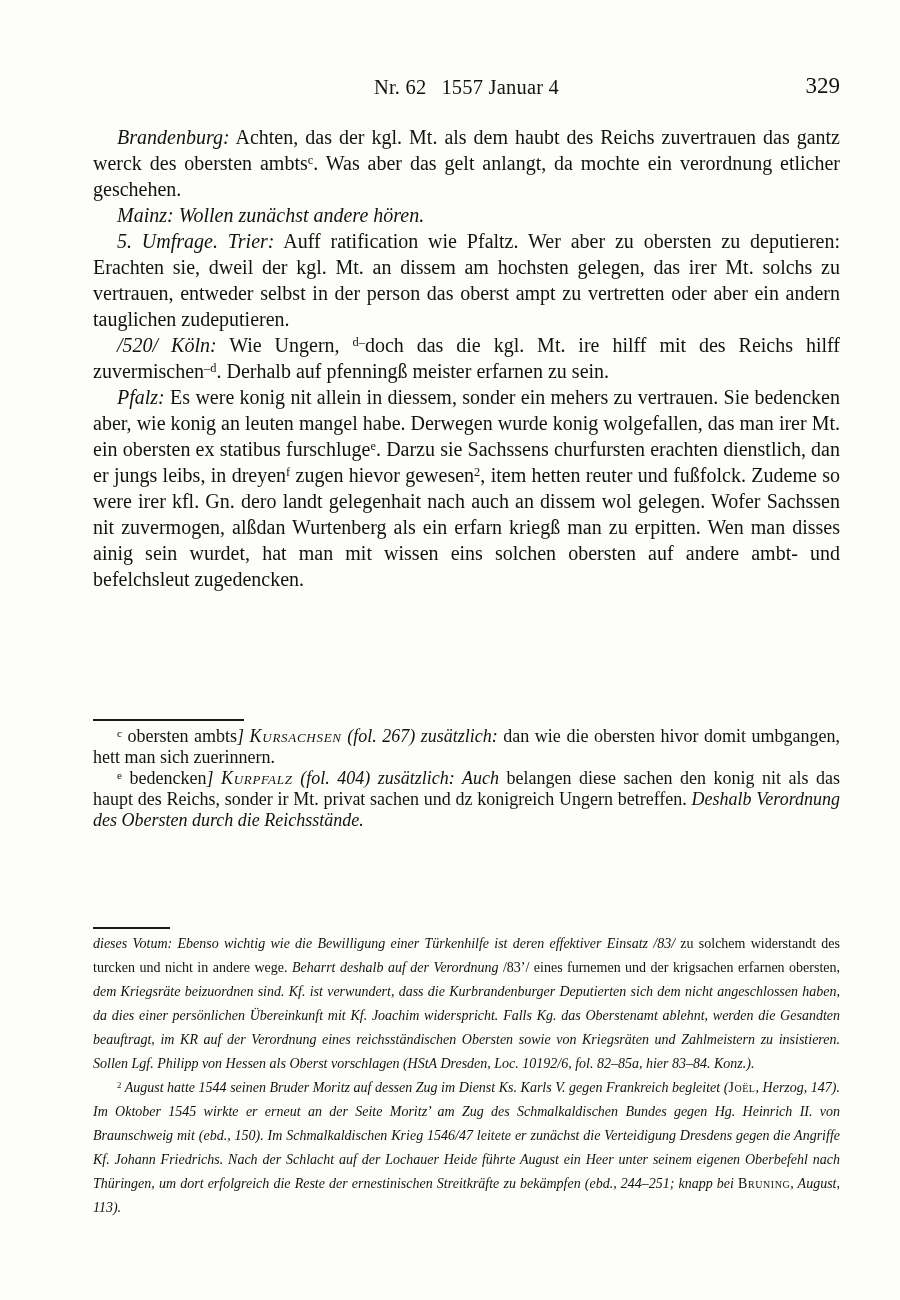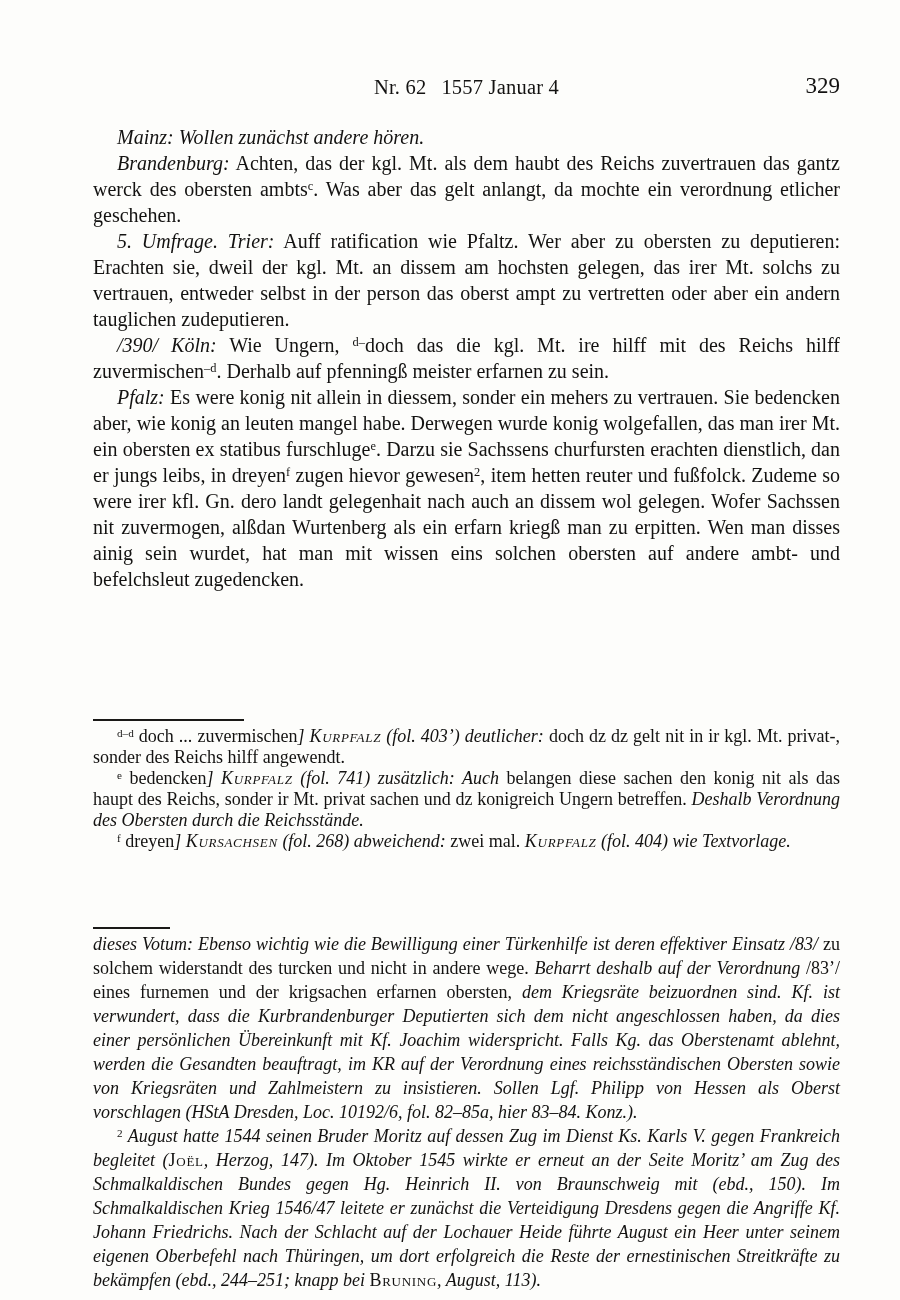--- a/index.html
+++ b/index.html
@@ -38,48 +38,47 @@
 
   
   .rule { position: absolute; left: 93px; height: 2px; background: #1a1917; }
   .rule-apparatus { top: 719px; width: 151px; }
   .rule-notes     { top: 927px; width: 77px;  }
 
   
   .apparatus { top: 726px; font-size: 18px; line-height: 21px; text-align: justify; }
 
   
-  .notes { top: 932px; font-size: 18px; line-height: 24px; text-align: justify; }
+  .notes { top: 932px; font-size: 14px; line-height: 24px; text-align: justify; }
 </style>
 </head>
 <body>
 
 <div class="page">
 
   <div class="textcol header-row">
     <div class="running-head">
       <span>Nr. 62</span><span class="head-gap"></span><span>1557 Januar 4</span>
     </div>
     <div class="page-number">329</div>
   </div>
 
   <div class="textcol main" id="main-text">
+      <p class="indent"><span class="i">Brandenburg:</span><span> Achten, das der kgl. Mt. als dem haubt des Reichs zuvertrauen das gantz werck des obersten ambts</span><sup>c</sup><span>. Was aber das gelt anlangt, da mochte ein verordnung etlicher geschehen.</span></p>
       <p class="indent"><span class="i">Mainz: Wollen zunächst andere hören.</span></p>
-      <p class="indent"><span class="i">Brandenburg:</span><span> Achten, das der kgl. Mt. als dem haubt des Reichs zuvertrauen das gantz werck des obersten ambts</span><sup>c</sup><span>. Was aber das gelt anlangt, da mochte ein verordnung etlicher geschehen.</span></p>
       <p class="indent"><span class="i">5. Umfrage. Trier:</span><span> Auff ratification wie Pfaltz. Wer aber zu obersten zu deputieren: Erachten sie, dweil der kgl. Mt. an dissem am hochsten gelegen, das irer Mt. solchs zu vertrauen, entweder selbst in der person das oberst ampt zu vertretten oder aber ein andern tauglichen zudeputieren.</span></p>
-      <p class="indent"><span class="i">/390/ Köln:</span><span> Wie Ungern, </span><sup>d–</sup><span>doch das die kgl. Mt. ire hilff mit des Reichs hilff zuvermischen</span><sup>–d</sup><span>. Derhalb auf pfenningß meister erfarnen zu sein.</span></p>
+      <p class="indent"><span class="i">/520/ Köln:</span><span> Wie Ungern, </span><sup>d–</sup><span>doch das die kgl. Mt. ire hilff mit des Reichs hilff zuvermischen</span><sup>–d</sup><span>. Derhalb auf pfenningß meister erfarnen zu sein.</span></p>
       <p class="indent"><span class="i">Pfalz:</span><span> Es were konig nit allein in diessem, sonder ein mehers zu vertrauen. Sie bedencken aber, wie konig an leuten mangel habe. Derwegen wurde konig wolgefallen, das man irer Mt. ein obersten ex statibus furschluge</span><sup>e</sup><span>. Darzu sie Sachssens churfursten erachten dienstlich, dan er jungs leibs, in dreyen</span><sup>f</sup><span> zugen hievor gewesen</span><sup>2</sup><span>, item hetten reuter und fußfolck. Zudeme so were irer kfl. Gn. dero landt gelegenhait nach auch an dissem wol gelegen. Wofer Sachssen nit zuvermogen, alßdan Wurtenberg als ein erfarn kriegß man zu erpitten. Wen man disses ainig sein wurdet, hat man mit wissen eins solchen obersten auf andere ambt- und befelchsleut zugedencken.</span></p>
     </div>
 
   <div class="rule rule-apparatus"></div>
 
   <div class="textcol apparatus" id="apparatus">
-      <p class="indent"><sup>d–d</sup><span> doch ... zuvermischen</span><span class="i">] </span><span class="i sc">Kurpfalz</span><span class="i"> (fol. 403’) deutlicher:</span><span> doch dz dz gelt nit in ir kgl. Mt. privat-, sonder des Reichs hilff angewendt.</span></p>
-      <p class="indent"><sup>e</sup><span> bedencken</span><span class="i">] </span><span class="i sc">Kurpfalz</span><span class="i"> (fol. 741) zusätzlich: Auch</span><span> belangen diese sachen den konig nit als das haupt des Reichs, sonder ir Mt. privat sachen und dz konigreich Ungern betreffen. </span><span class="i">Deshalb Verordnung des Obersten durch die Reichsstände.</span></p>
-      <p class="indent"><sup>f</sup><span> dreyen</span><span class="i">] </span><span class="i sc">Kursachsen</span><span class="i"> (fol. 268) abweichend:</span><span> zwei mal. </span><span class="i sc">Kurpfalz</span><span class="i"> (fol. 404) wie Textvorlage.</span></p>
+      <p class="indent"><sup>c</sup><span> obersten ambts</span><span class="i">] </span><span class="i sc">Kursachsen</span><span class="i"> (fol. 267) zusätzlich:</span><span> dan wie die obersten hivor domit umbgangen, hett man sich zuerinnern.</span></p>
+      <p class="indent"><sup>e</sup><span> bedencken</span><span class="i">] </span><span class="i sc">Kurpfalz</span><span class="i"> (fol. 404) zusätzlich: Auch</span><span> belangen diese sachen den konig nit als das haupt des Reichs, sonder ir Mt. privat sachen und dz konigreich Ungern betreffen. </span><span class="i">Deshalb Verordnung des Obersten durch die Reichsstände.</span></p>
     </div>
 
   <div class="rule rule-notes"></div>
 
   <div class="textcol notes" id="footnotes">
       <p><span class="i">dieses Votum: Ebenso wichtig wie die Bewilligung einer Türkenhilfe ist deren effektiver Einsatz /83/</span><span> zu solchem widerstandt des turcken und nicht in andere wege. </span><span class="i">Beharrt deshalb auf der Verordnung</span><span> /83’/ eines furnemen und der krigsachen erfarnen obersten, </span><span class="i">dem Kriegsräte beizuordnen sind. Kf. ist verwundert, dass die Kurbrandenburger Deputierten sich dem nicht angeschlossen haben, da dies einer persönlichen Übereinkunft mit Kf. Joachim widerspricht. Falls Kg. das Oberstenamt ablehnt, werden die Gesandten beauftragt, im KR auf der Verordnung eines reichsständischen Obersten sowie von Kriegsräten und Zahlmeistern zu insistieren. Sollen Lgf. Philipp von Hessen als Oberst vorschlagen (HStA Dresden, Loc. 10192/6, fol. 82–85a, hier 83–84. Konz.).</span></p>
       <p class="indent"><sup>2</sup><span class="i"> August hatte 1544 seinen Bruder Moritz auf dessen Zug im Dienst Ks. Karls V. gegen Frankreich begleitet (</span><span class="sc">Joël</span><span class="i">, Herzog, 147). Im Oktober 1545 wirkte er erneut an der Seite Moritz’ am Zug des Schmalkaldischen Bundes gegen Hg. Heinrich II. von Braunschweig mit (ebd., 150). Im Schmalkaldischen Krieg 1546/47 leitete er zunächst die Verteidigung Dresdens gegen die Angriffe Kf. Johann Friedrichs. Nach der Schlacht auf der Lochauer Heide führte August ein Heer unter seinem eigenen Oberbefehl nach Thüringen, um dort erfolgreich die Reste der ernestinischen Streitkräfte zu bekämpfen (ebd., 244–251; knapp bei </span><span class="sc">Bruning</span><span class="i">, August, 113).</span></p>
     </div>
 
 </div>

